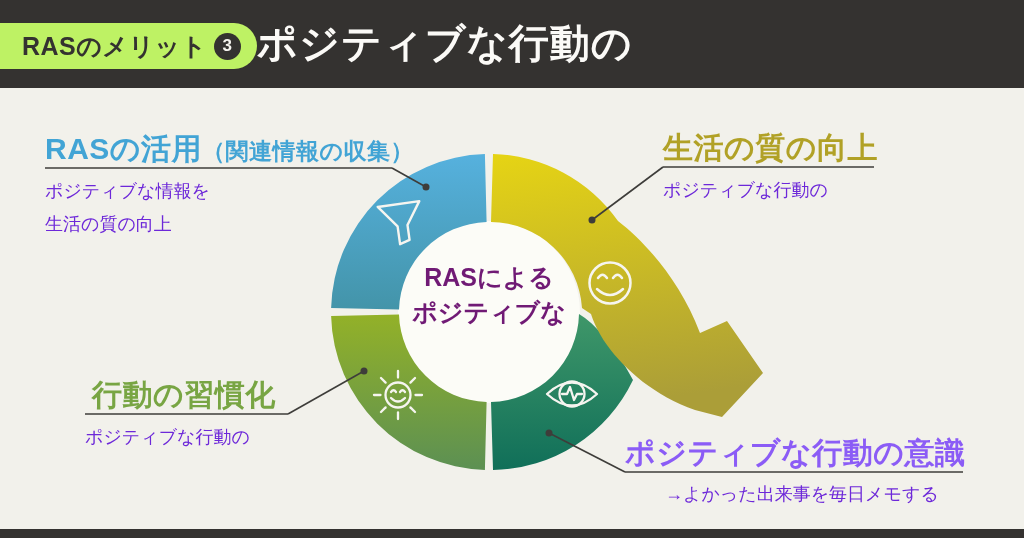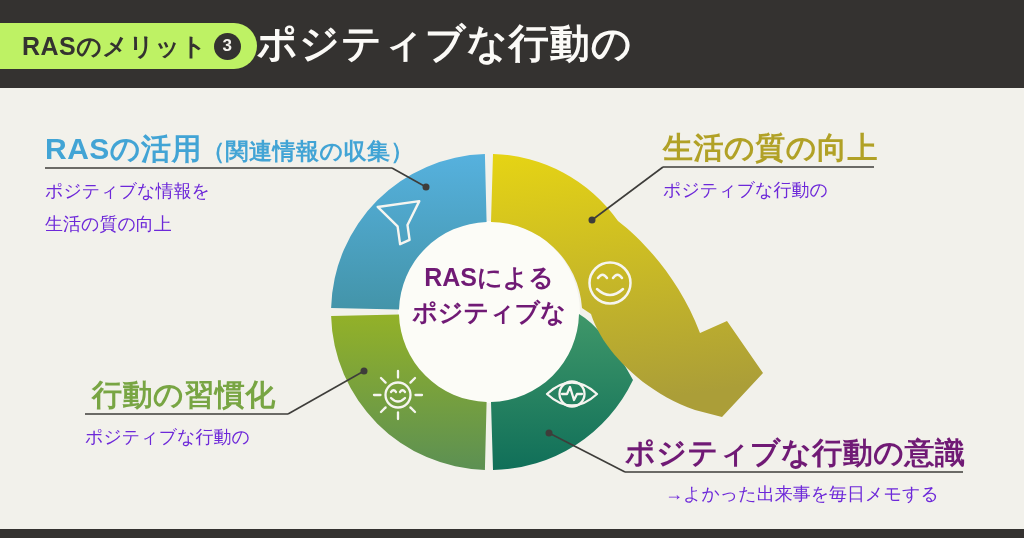--- a/index.html
+++ b/index.html
@@ -30,21 +30,21 @@
   .sec-heading{position:absolute;font-weight:700;font-size:30px;white-space:nowrap;letter-spacing:0.5px;}
   .sec-heading .note{font-size:23px;}
   .sec-body{position:absolute;font-size:18px;font-weight:500;color:#6d28d9;line-height:33px;white-space:nowrap;}
 
   .h-ras{left:45px;top:129px;color:#42a4d5;}
   .b-ras{left:45px;top:175px;}
   .h-quality{left:663px;top:128px;color:#b1a126;}
   .b-quality{left:663px;top:174px;}
   .h-habit{left:92px;top:375px;color:#78a543;}
   .b-habit{left:85px;top:421px;}
-  .h-action{left:625px;top:433px;color:#701a75;}
+  .h-action{left:625px;top:433px;color:#8b5cf6;}
   .b-action{left:625px;top:478px;margin-left:40px;}
 
   .center-label{
     position:absolute;left:379px;top:260px;width:220px;text-align:center;
     font-size:25px;font-weight:700;color:#701a75;line-height:35px;
   }
 </style>
 </head>
 <body>
 

